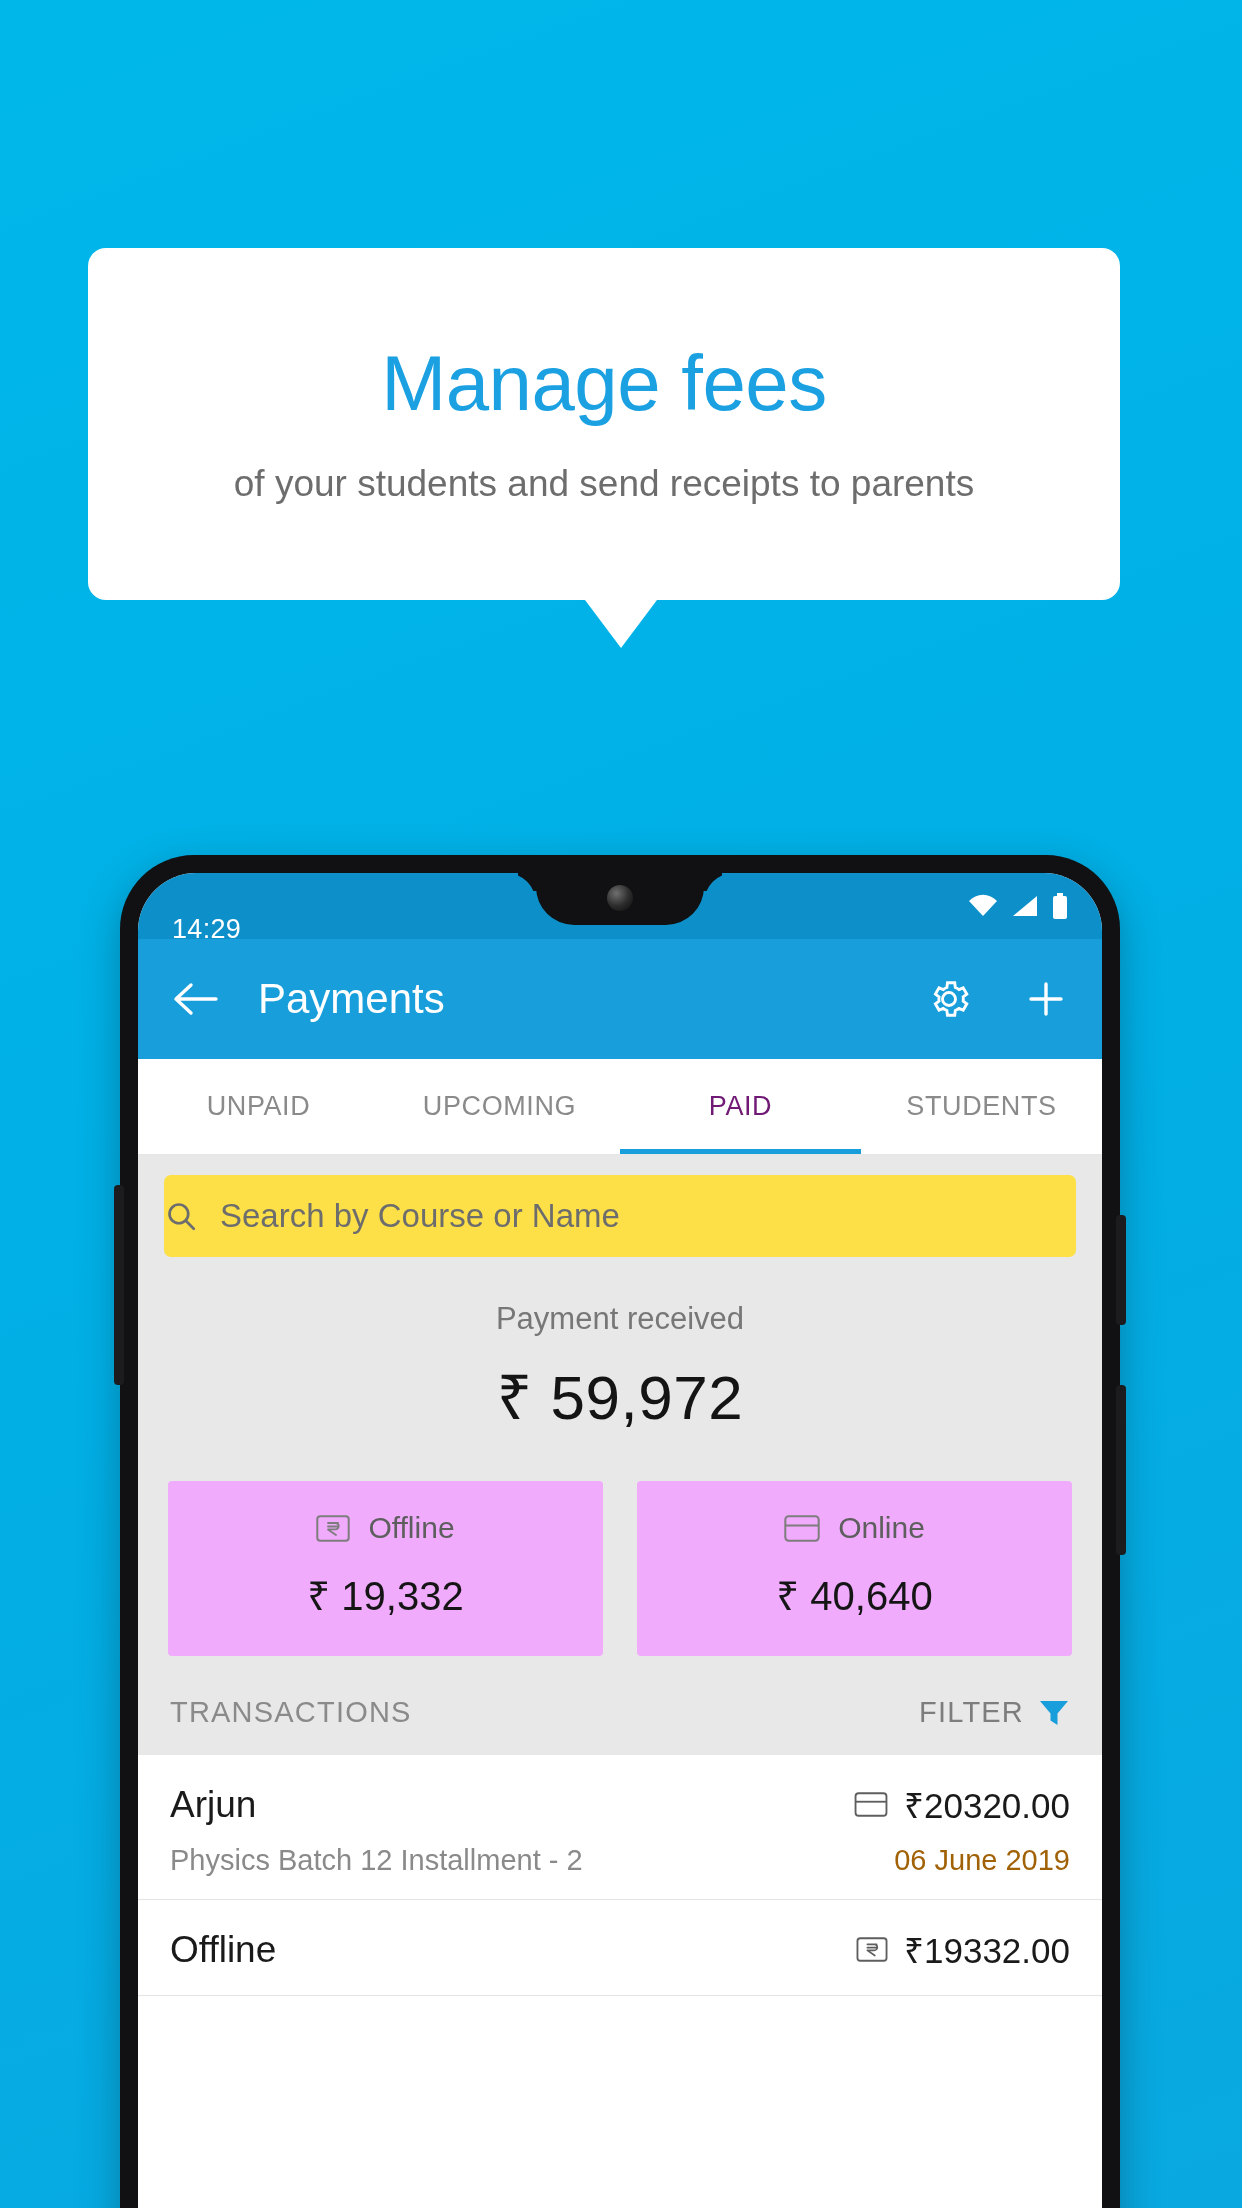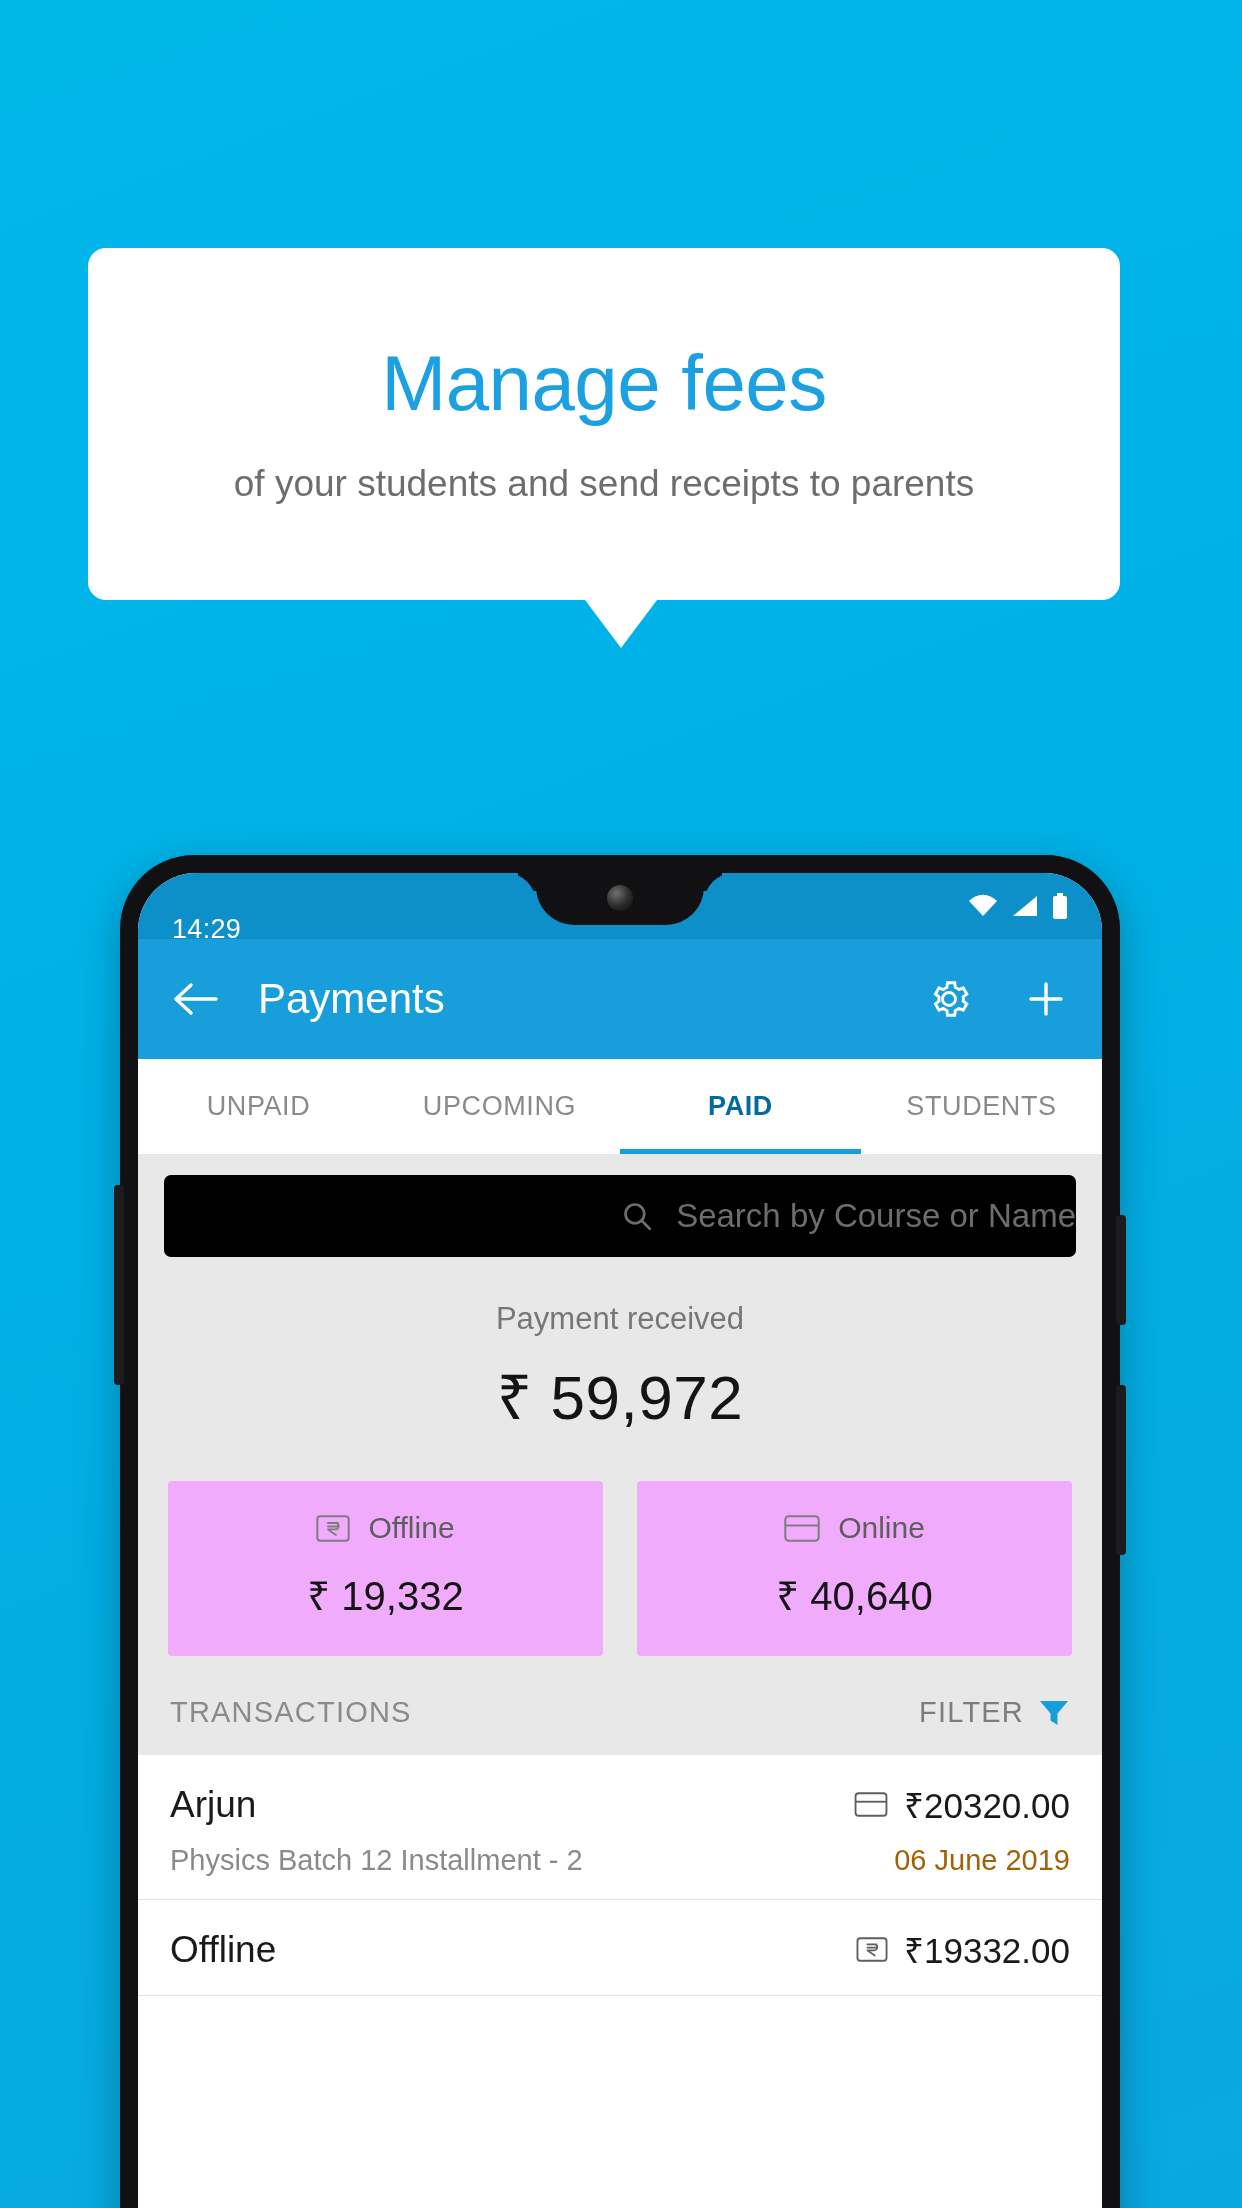--- a/index.html
+++ b/index.html
@@ -124,36 +124,36 @@
     background: #ffffff;
     display: flex; align-items: stretch;
     border-bottom: 1px solid #e6e6e6;
   }
   .tab {
     flex: 1;
     display: flex; align-items: center; justify-content: center;
     font-size: 27px; color: #8a8a8a; letter-spacing: 0.6px;
     position: relative;
   }
-  .tab.active { color: #0369a1; font-weight: 700; }
+  .tab.active { color: #701a75; font-weight: 400; }
   .tab.active::after {
     content: "";
     position: absolute; left: 0; right: 0; bottom: 0;
     height: 5px; background: #189fdb;
   }
 
   
   .content { background: #e8e8e8; }
 
   .search-wrap { padding: 20px 26px 26px 26px; }
   .search-box {
     height: 82px;
-    background: #000000;
+    background: #fde047;
     border-radius: 7px;
-    display: flex; align-items: center; justify-content: flex-end;
+    display: flex; align-items: center; justify-content: flex-start;
     gap: 22px;
   }
   .search-ph { font-size: 33px; color: #6d6d6d; }
 
   .summary { text-align: center; padding: 18px 0 8px 0; }
   .summary-label { font-size: 31px; color: #777777; }
   .summary-amount {
     font-size: 62px; color: #141414; font-weight: 400;
     margin-top: 16px; letter-spacing: 0.5px;
   }

